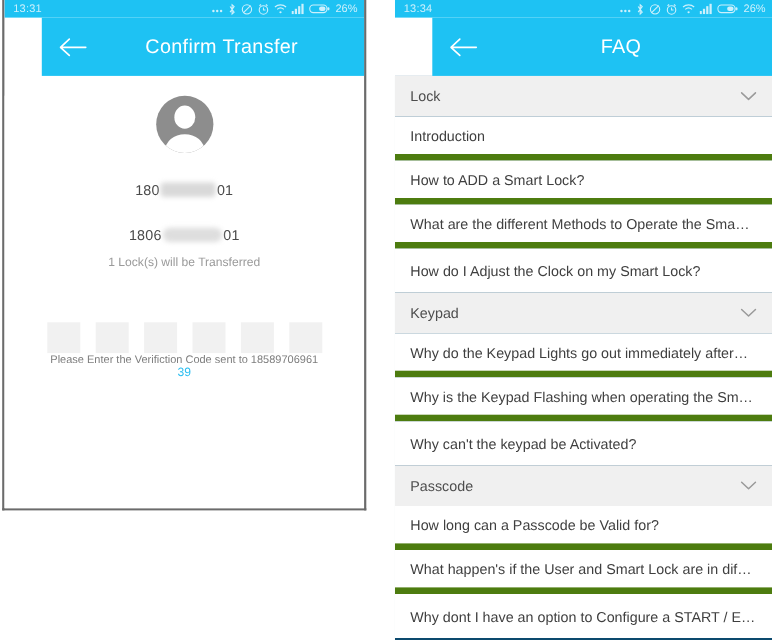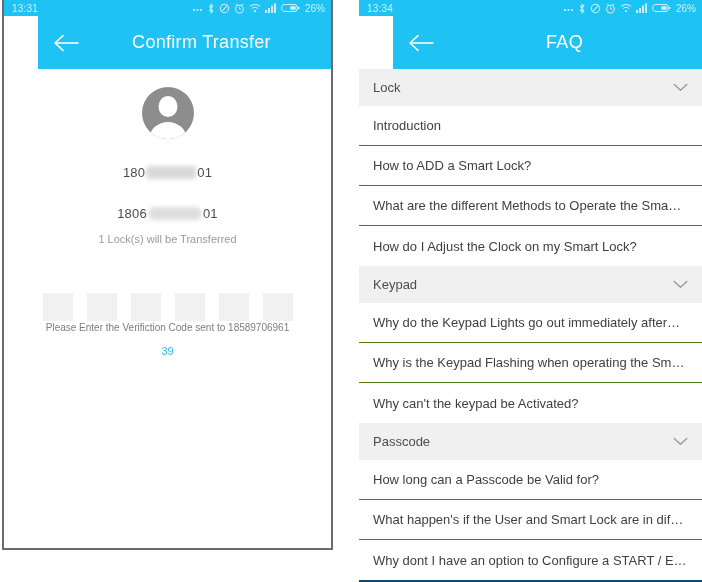--- a/index.html
+++ b/index.html
@@ -6,21 +6,21 @@
   html, body {
     width: 702px; height: 582px;
     background: #ffffff;
     font-family: "Liberation Sans", sans-serif;
     overflow: hidden;
   }
   #root { position: relative; width: 702px; height: 582px; background: #ffffff; }
 
   
   .phone { position: absolute; top: 0; background: #ffffff; overflow: hidden; }
-  .phone.left  { left: 2px;   width: 331px; height: 550px;
+  .phone.left  { left: 2px;   width: 331px; height: 464px;
                  border-left: 2px solid #6b6b6b; border-right: 2px solid #6b6b6b;
                  border-bottom: 2px solid #6b6b6b; }
   .phone.right { left: 359px; width: 343px; height: 582px; }
 
   
   .statusbar {
     position: relative; height: 16px; width: 100%;
     background: #1ec2f3;
     display: flex; align-items: center;
     padding: 0 6px 0 8px;
@@ -62,33 +62,33 @@
             background: #d9d9d9; border-radius: 3px; margin: 0 1px;
             filter: blur(2.2px); }
   .redact.r2 { width: 54px; background: #dedede; border-radius: 7px; }
 
   .sub-note { text-align: center; font-size: 11px; color: #9a9a9a; margin-top: 12px; }
 
   .code-row { display: flex; justify-content: center; gap: 14px; margin-top: 48px; }
   .code-box { width: 30px; height: 28px; background: #f1f1f1; }
 
   .hint { text-align: center; font-size: 10px; color: #7d7d7d; margin-top: 1px; }
-  .countdown { text-align: center; font-size: 11px; color: #29bdf0; margin-top: 12px; }
+  .countdown { text-align: center; font-size: 11px; color: #29bdf0; }
 
   
   .faq-list { width: 100%; height: calc(582px - 69px); background: #0c4a6e; overflow: hidden; }
   .faq-section-head {
     height: 37px; background: #f0f0f0; display: flex; align-items: center;
     padding: 0 14px 0 14px;
   }
   .faq-section-head .label { font-size: 13px; color: #4d4d4d; }
   .faq-section-head .chev { margin-left: auto; display: flex; align-items: center; }
   .faq-item {
     height: 40px; background: #ffffff; display: flex; align-items: center;
-    padding: 0 14px; border-bottom: 1px solid #4d7c0f;
+    padding: 0 14px; border-bottom: 6px solid #4d7c0f;
     font-size: 13px; color: #3f3f3f; white-space: nowrap; overflow: hidden;
   }
   .faq-item.last { border-bottom: none; }
 </style>
 </head>
 <body>
 
 <div id="root">
 
   <div class="phone left">

